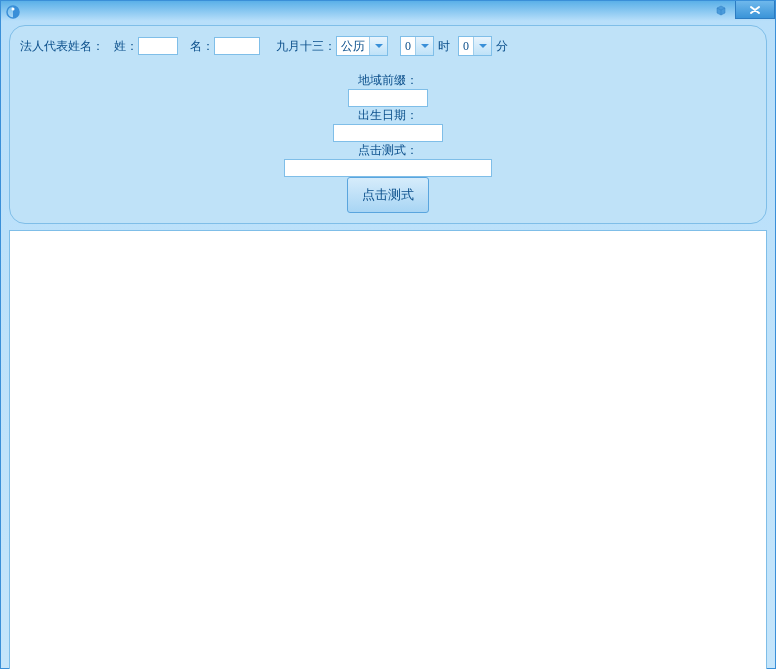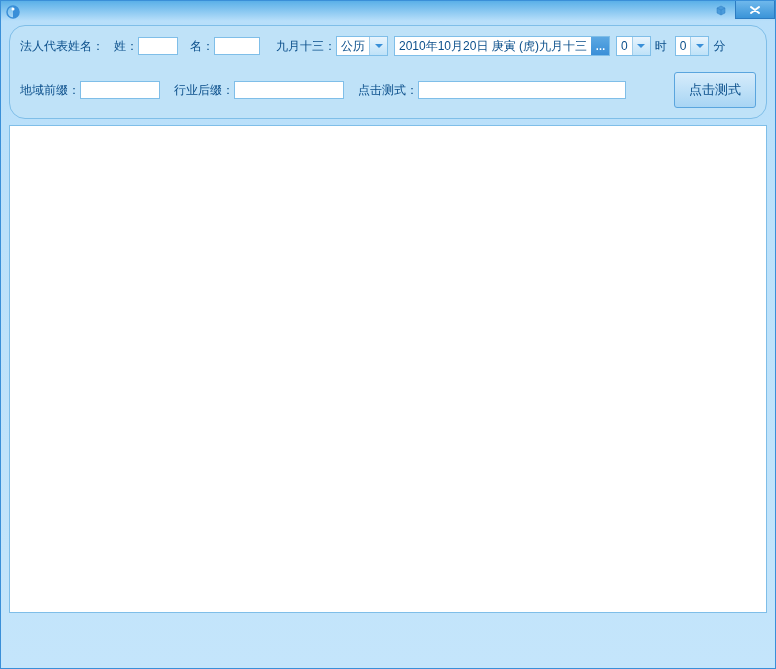--- a/index.html
+++ b/index.html
@@ -57,21 +57,21 @@
   padding: 10px 10px 10px 10px;
 }
 
 .form-row {
   display: flex;
   align-items: center;
   font-size: 12px;
   color: #0B4F8B;
 }
 
-.form-row + .form-row { margin-top: 16px; }
+.form-row + .form-row { margin-top: 16px; flex-direction: column; }
 
 .label { color: #0B4F8B; white-space: nowrap; }
 
 .text-input {
   border: 1px solid #7FBEE8;
   background: #fff;
   height: 18px;
   padding: 0 2px;
   font-size: 12px;
 }
@@ -82,20 +82,21 @@
   border: 1px solid #7FBEE8;
   background: #fff;
   height: 20px;
 }
 .dropdown .dd-text {
   padding: 0 4px;
   min-width: 20px;
   text-align: left;
   font-size: 12px;
   color: #0B4F8B;
+  font-family: Liberation Serif, serif;
 }
 .dropdown .dd-btn {
   width: 18px; height: 18px;
   background: linear-gradient(to bottom, #E8F4FD, #BFE2F8);
   border-left: 1px solid #9FCDEB;
   display: flex; align-items: center; justify-content: center;
 }
 .dd-arrow {
   width: 0; height: 0;
   border-left: 4px solid transparent;
@@ -202,24 +203,20 @@
       <input class="text-input" style="width: 46px;" value="">
       <span class="gap" style="width:16px"></span>
       <span class="label">九月十三：</span>
       <div class="dropdown">
         <span class="dd-text">公历</span>
         <span class="dd-btn">
             <span class="dd-arrow"></span>
           </span>
       </div>
       <span class="gap" style="width:6px"></span>
-      <div class="date-display">
-        <span>2010年10月20日 庚寅 (虎)九月十三</span>
-        <span class="dots-btn">…</span>
-      </div>
       <span class="gap" style="width:6px"></span>
       <div class="dropdown">
         <span class="dd-text" style="min-width:14px">0</span>
         <span class="dd-btn">
             <span class="dd-arrow"></span>
           </span>
       </div>
       <span class="gap" style="width:4px"></span>
       <span class="label">时</span>
       <span class="gap" style="width:8px"></span>
@@ -230,21 +227,21 @@
           </span>
       </div>
       <span class="gap" style="width:4px"></span>
       <span class="label">分</span>
     </div>
 
     <div class="form-row">
       <span class="label">地域前缀：</span>
       <input class="text-input" style="width: 80px;" value="">
       <span class="gap" style="width:14px"></span>
-      <span class="label">行业后缀：</span>
+      <span class="label">出生日期：</span>
       <input class="text-input" style="width: 110px;" value="">
       <span class="gap" style="width:14px"></span>
       <span class="label">点击测式：</span>
       <input class="text-input" style="width: 208px;" value="">
       <span style="flex:1"></span>
       <div class="big-btn">
         <span>点击测式</span>
       </div>
     </div>
   </div>

